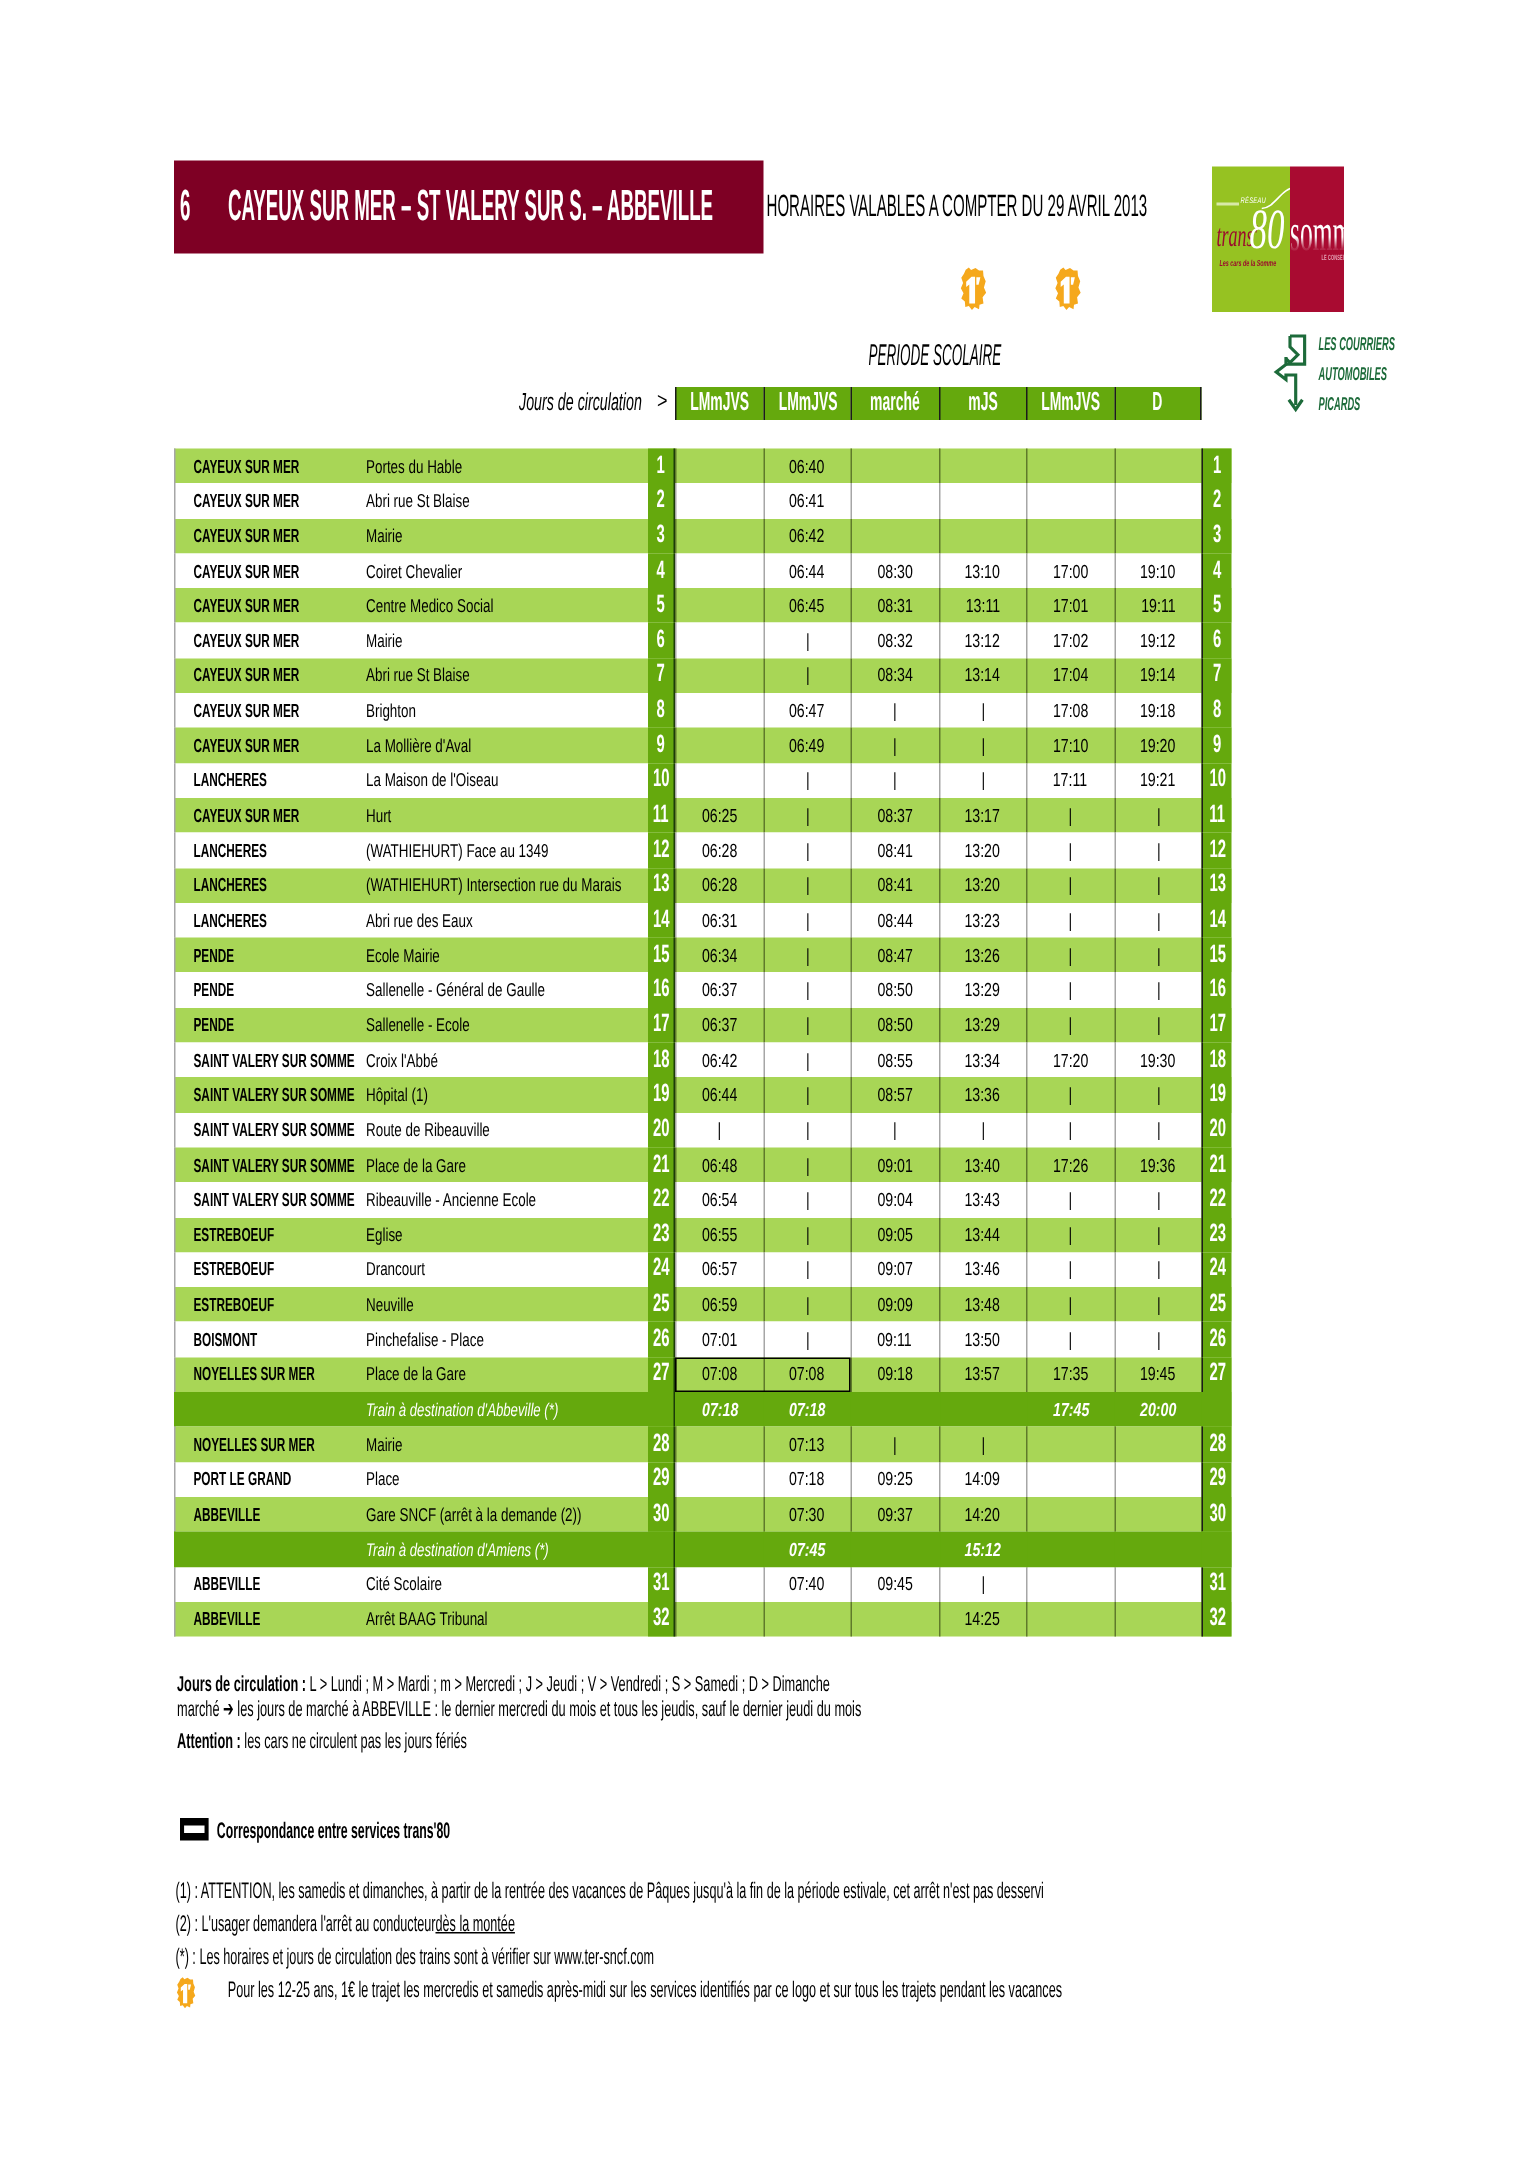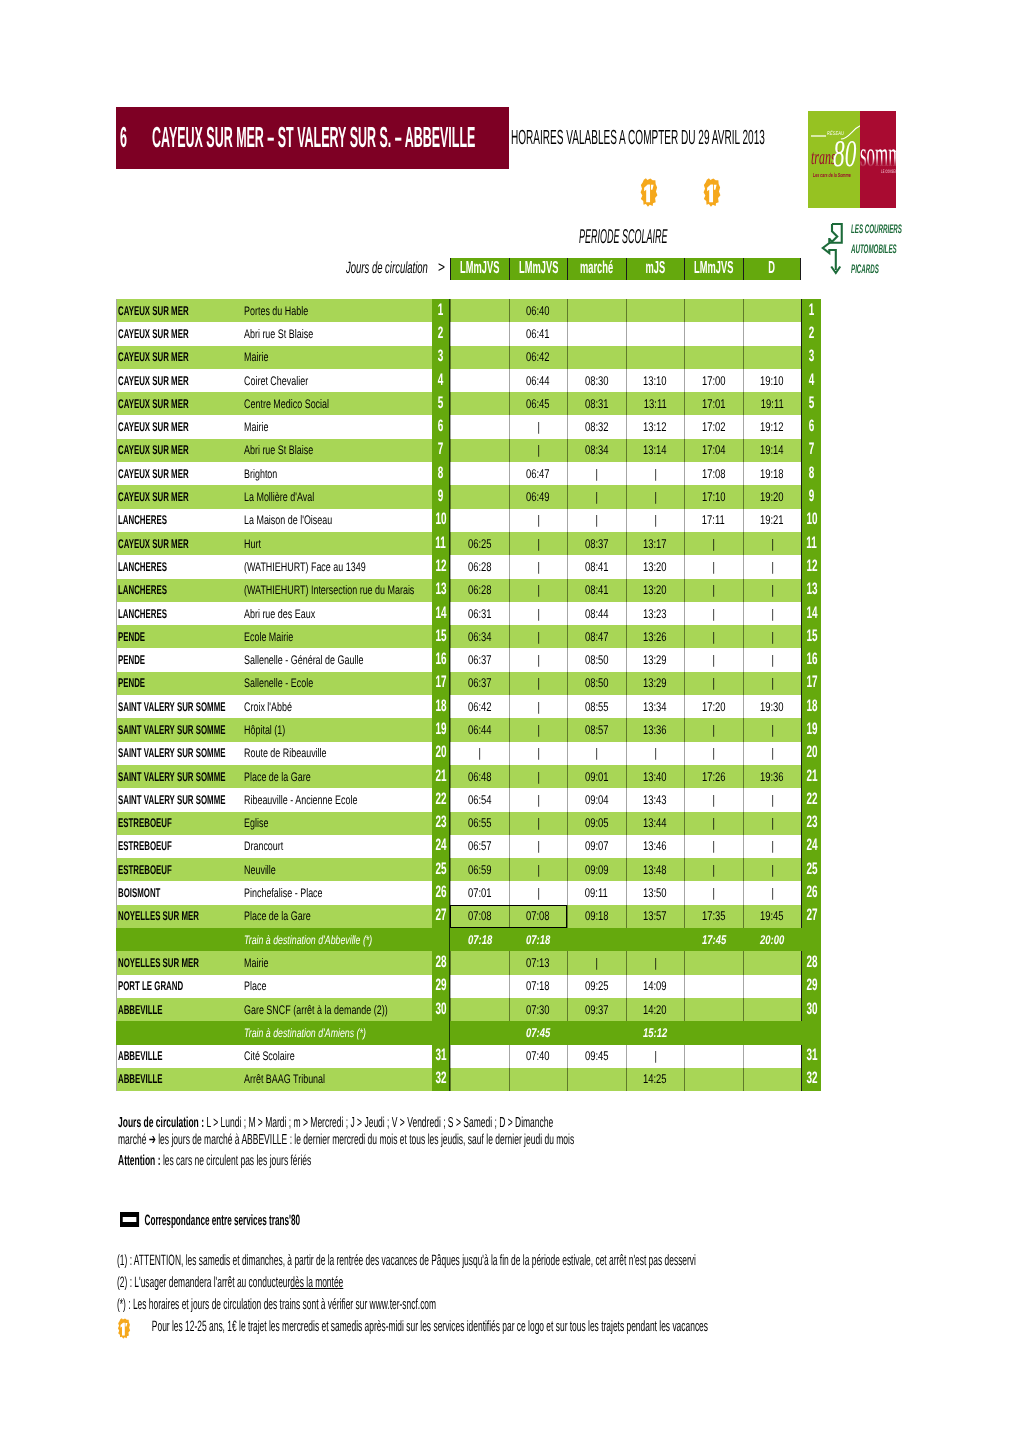--- a/index.html
+++ b/index.html
@@ -34,21 +34,21 @@
       white-space:nowrap;transform:scaleX(.62);transform-origin:left top;}
   #lg-somme{position:absolute;left:0px;top:27px;font-size:34px;color:#fff;line-height:34px;
       font-family:"Liberation Serif",serif;white-space:nowrap;
       transform:scale(.50,1.05);transform-origin:left top;}
   #lg-somme-fade{position:absolute;left:0px;top:47px;width:52px;height:12px;
       background:linear-gradient(to bottom,rgba(169,11,49,0) 0%,rgba(169,11,49,.85) 62%,rgba(169,11,49,1) 100%);}
   #lg-conseil{position:absolute;left:21px;top:58px;font-size:5px;color:#e7a9bb;font-weight:bold;
       letter-spacing:.2px;white-space:nowrap;transform:scaleX(.52);transform-origin:left top;}
 
   
-  #logo-cap{left:820px;top:220px;width:100px;height:64px;}
+  #logo-cap{left:848px;top:220px;width:100px;height:64px;}
   #cap-arrow{position:absolute;left:0;top:2px;}
   #logo-cap div{position:absolute;left:31px;color:#1d6b3a;font-weight:bold;font-style:italic;
       font-size:12.4px;white-space:nowrap;transform:scaleX(.50);transform-origin:left top;}
   #cap-t1{top:2px;}
   #cap-t2{top:22px;}
   #cap-t3{top:42px;}
 
   
   .euro-badge{width:18px;height:29px;}
   #badge1{left:640px;top:178px;}
@@ -68,21 +68,21 @@
   #circ-cols .cc>span{display:inline-block;transform:scale(.60,1.12);}
   #circ-cols .cc:last-child{border-right:1.4px solid #1b1b1b;}
 
   
   #grid{left:116px;top:299px;width:705px;}
   .row{display:flex;height:23.3px;box-sizing:border-box;}
   .row.alt{background:#a8d656;}
   .row.white{background:#ffffff;}
   .row.train{background:#65a90d;}
   .c-commune{width:124px;font-size:12.6px;font-weight:bold;color:#000;
-      padding-left:1px;box-sizing:border-box;display:flex;align-items:center;
+      padding-left:12px;box-sizing:border-box;display:flex;align-items:center;
       border-left:1px solid #a6a6a6;white-space:nowrap;overflow:hidden;}
   .c-commune>span{display:inline-block;transform:scaleX(.625);transform-origin:left center;}
   .c-stop{width:192px;font-size:12.4px;color:#000;padding-left:4px;
       box-sizing:border-box;display:flex;align-items:center;white-space:nowrap;overflow:hidden;}
   .c-stop>span{display:inline-block;transform:scaleX(.722);transform-origin:left center;}
   .c-num{width:18px;background:#65a90d;color:#fff;font-size:16px;font-weight:bold;
       display:flex;align-items:center;justify-content:center;box-sizing:border-box;
       white-space:nowrap;overflow:hidden;border-right:1.4px solid #1b3c08;}
   .c-num>span{display:inline-block;transform:scale(.62,1.04);}
   .c-num-r{width:20px;background:#65a90d;color:#fff;font-size:16px;font-weight:bold;

